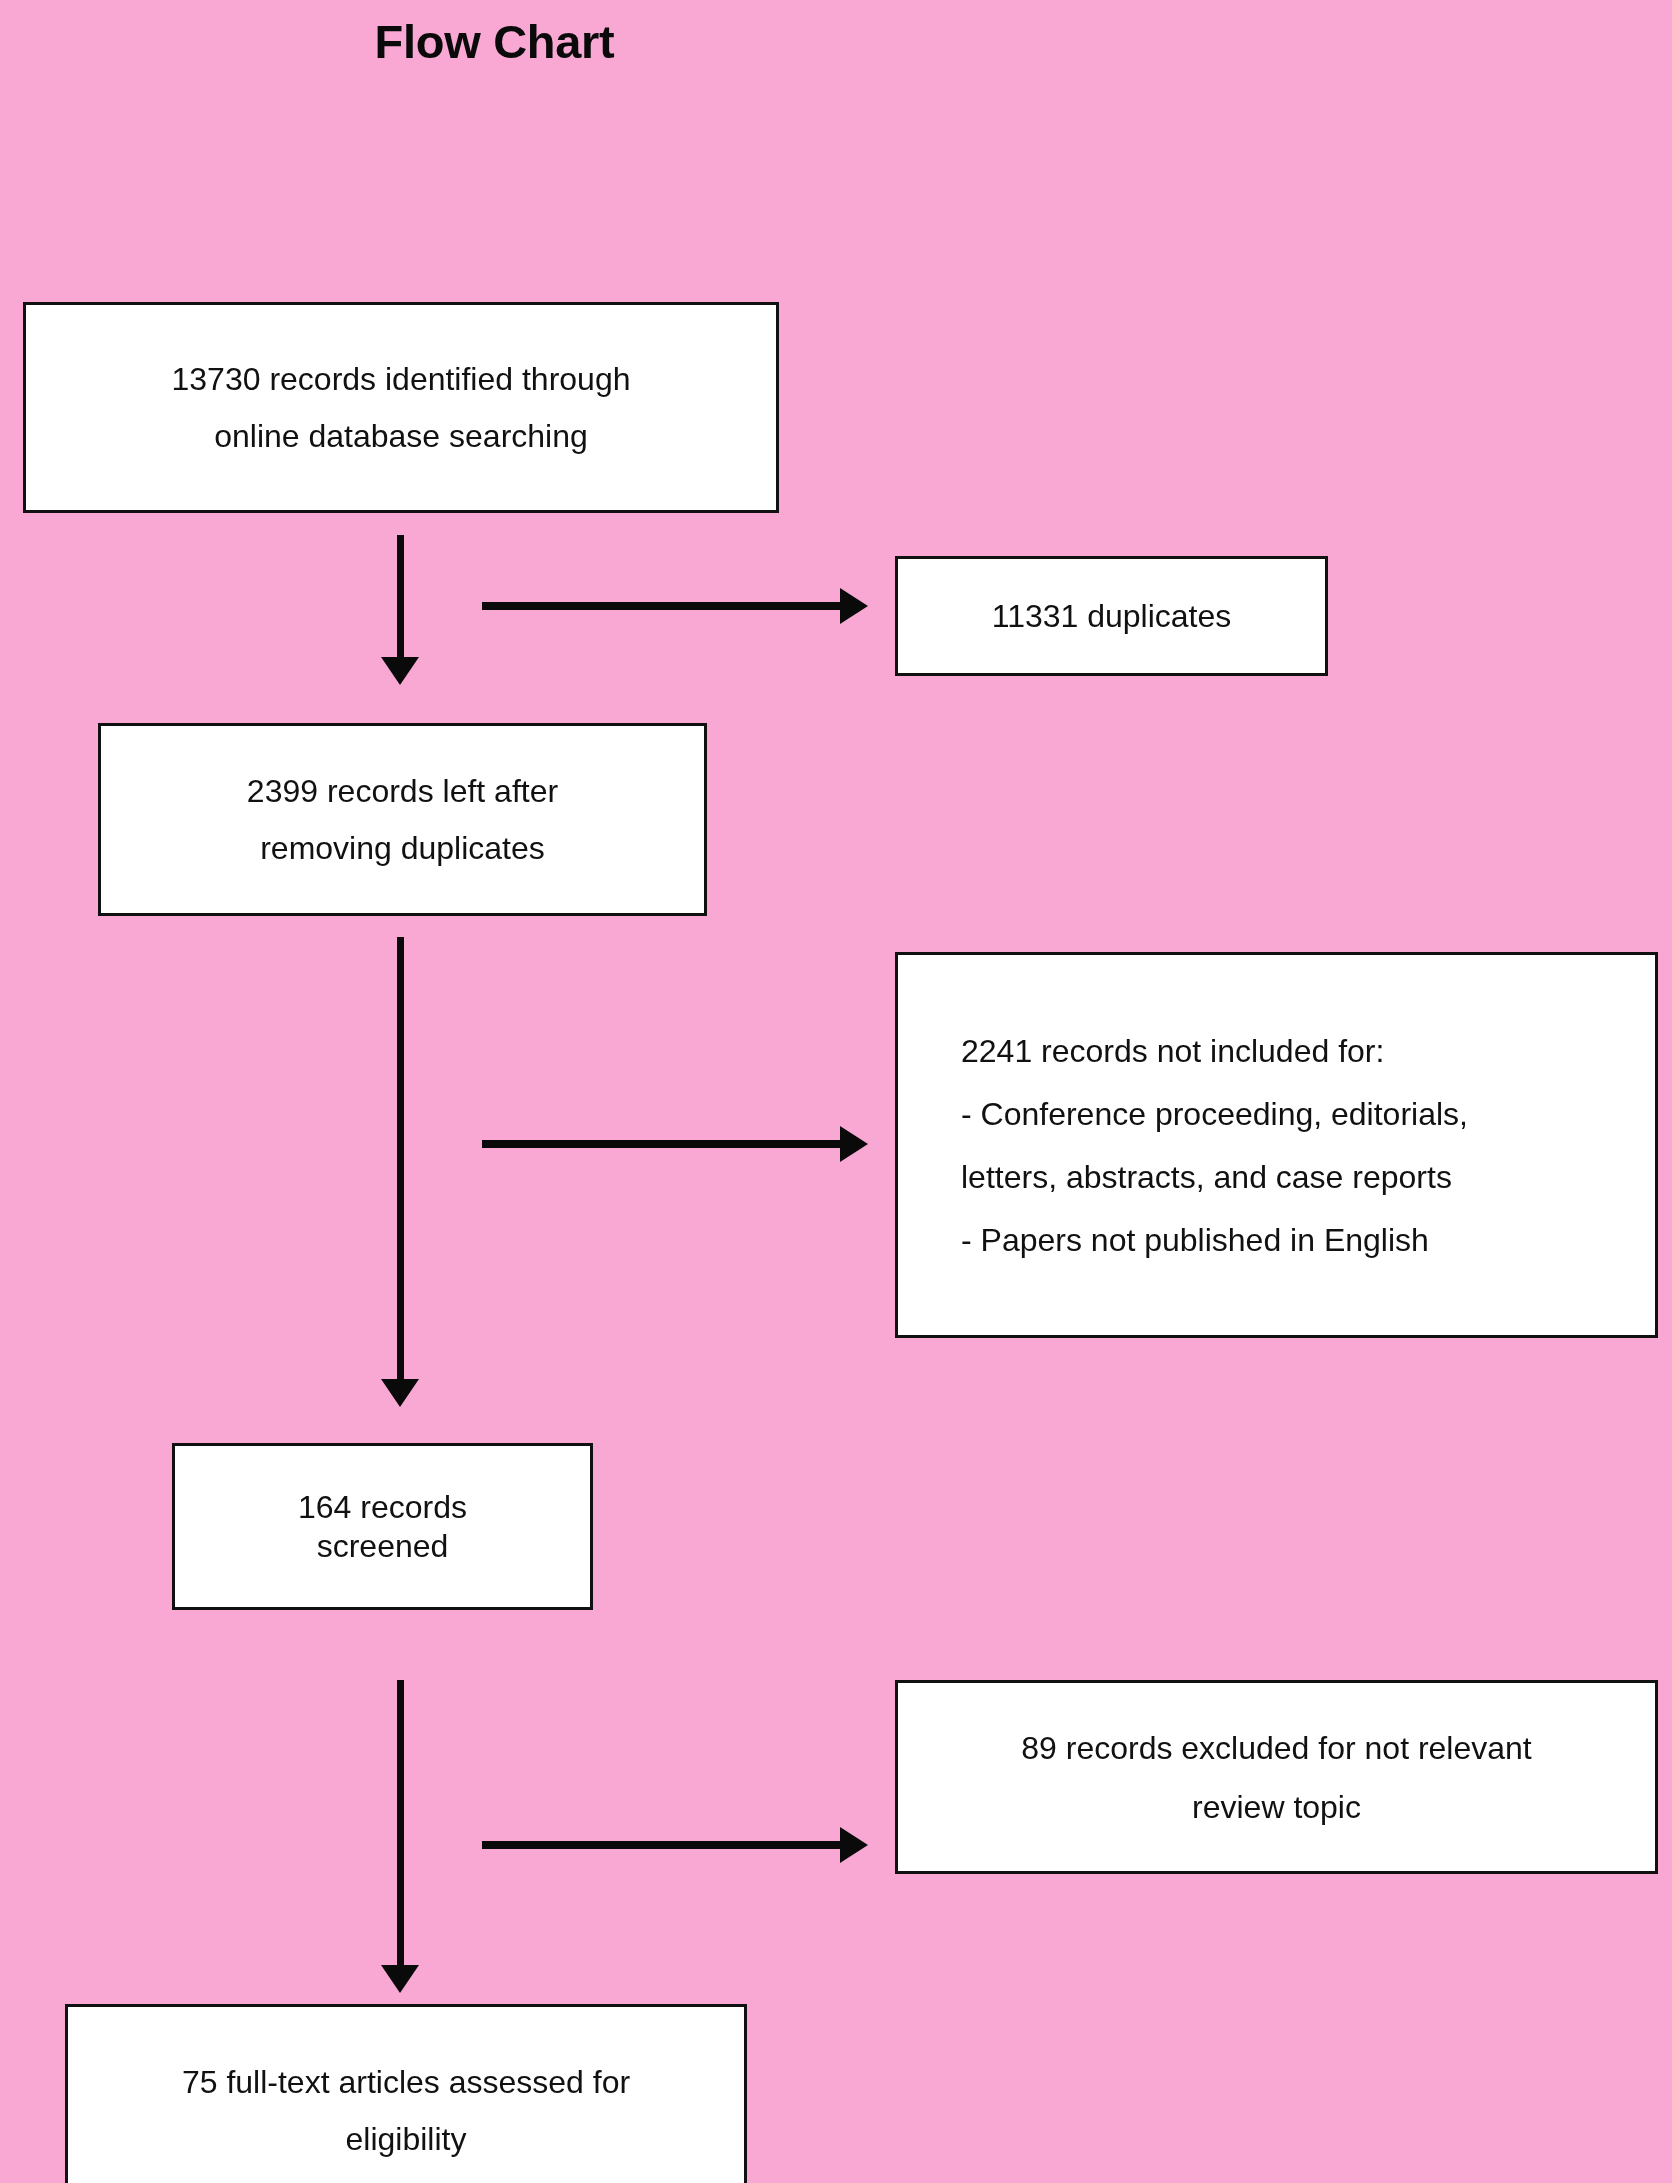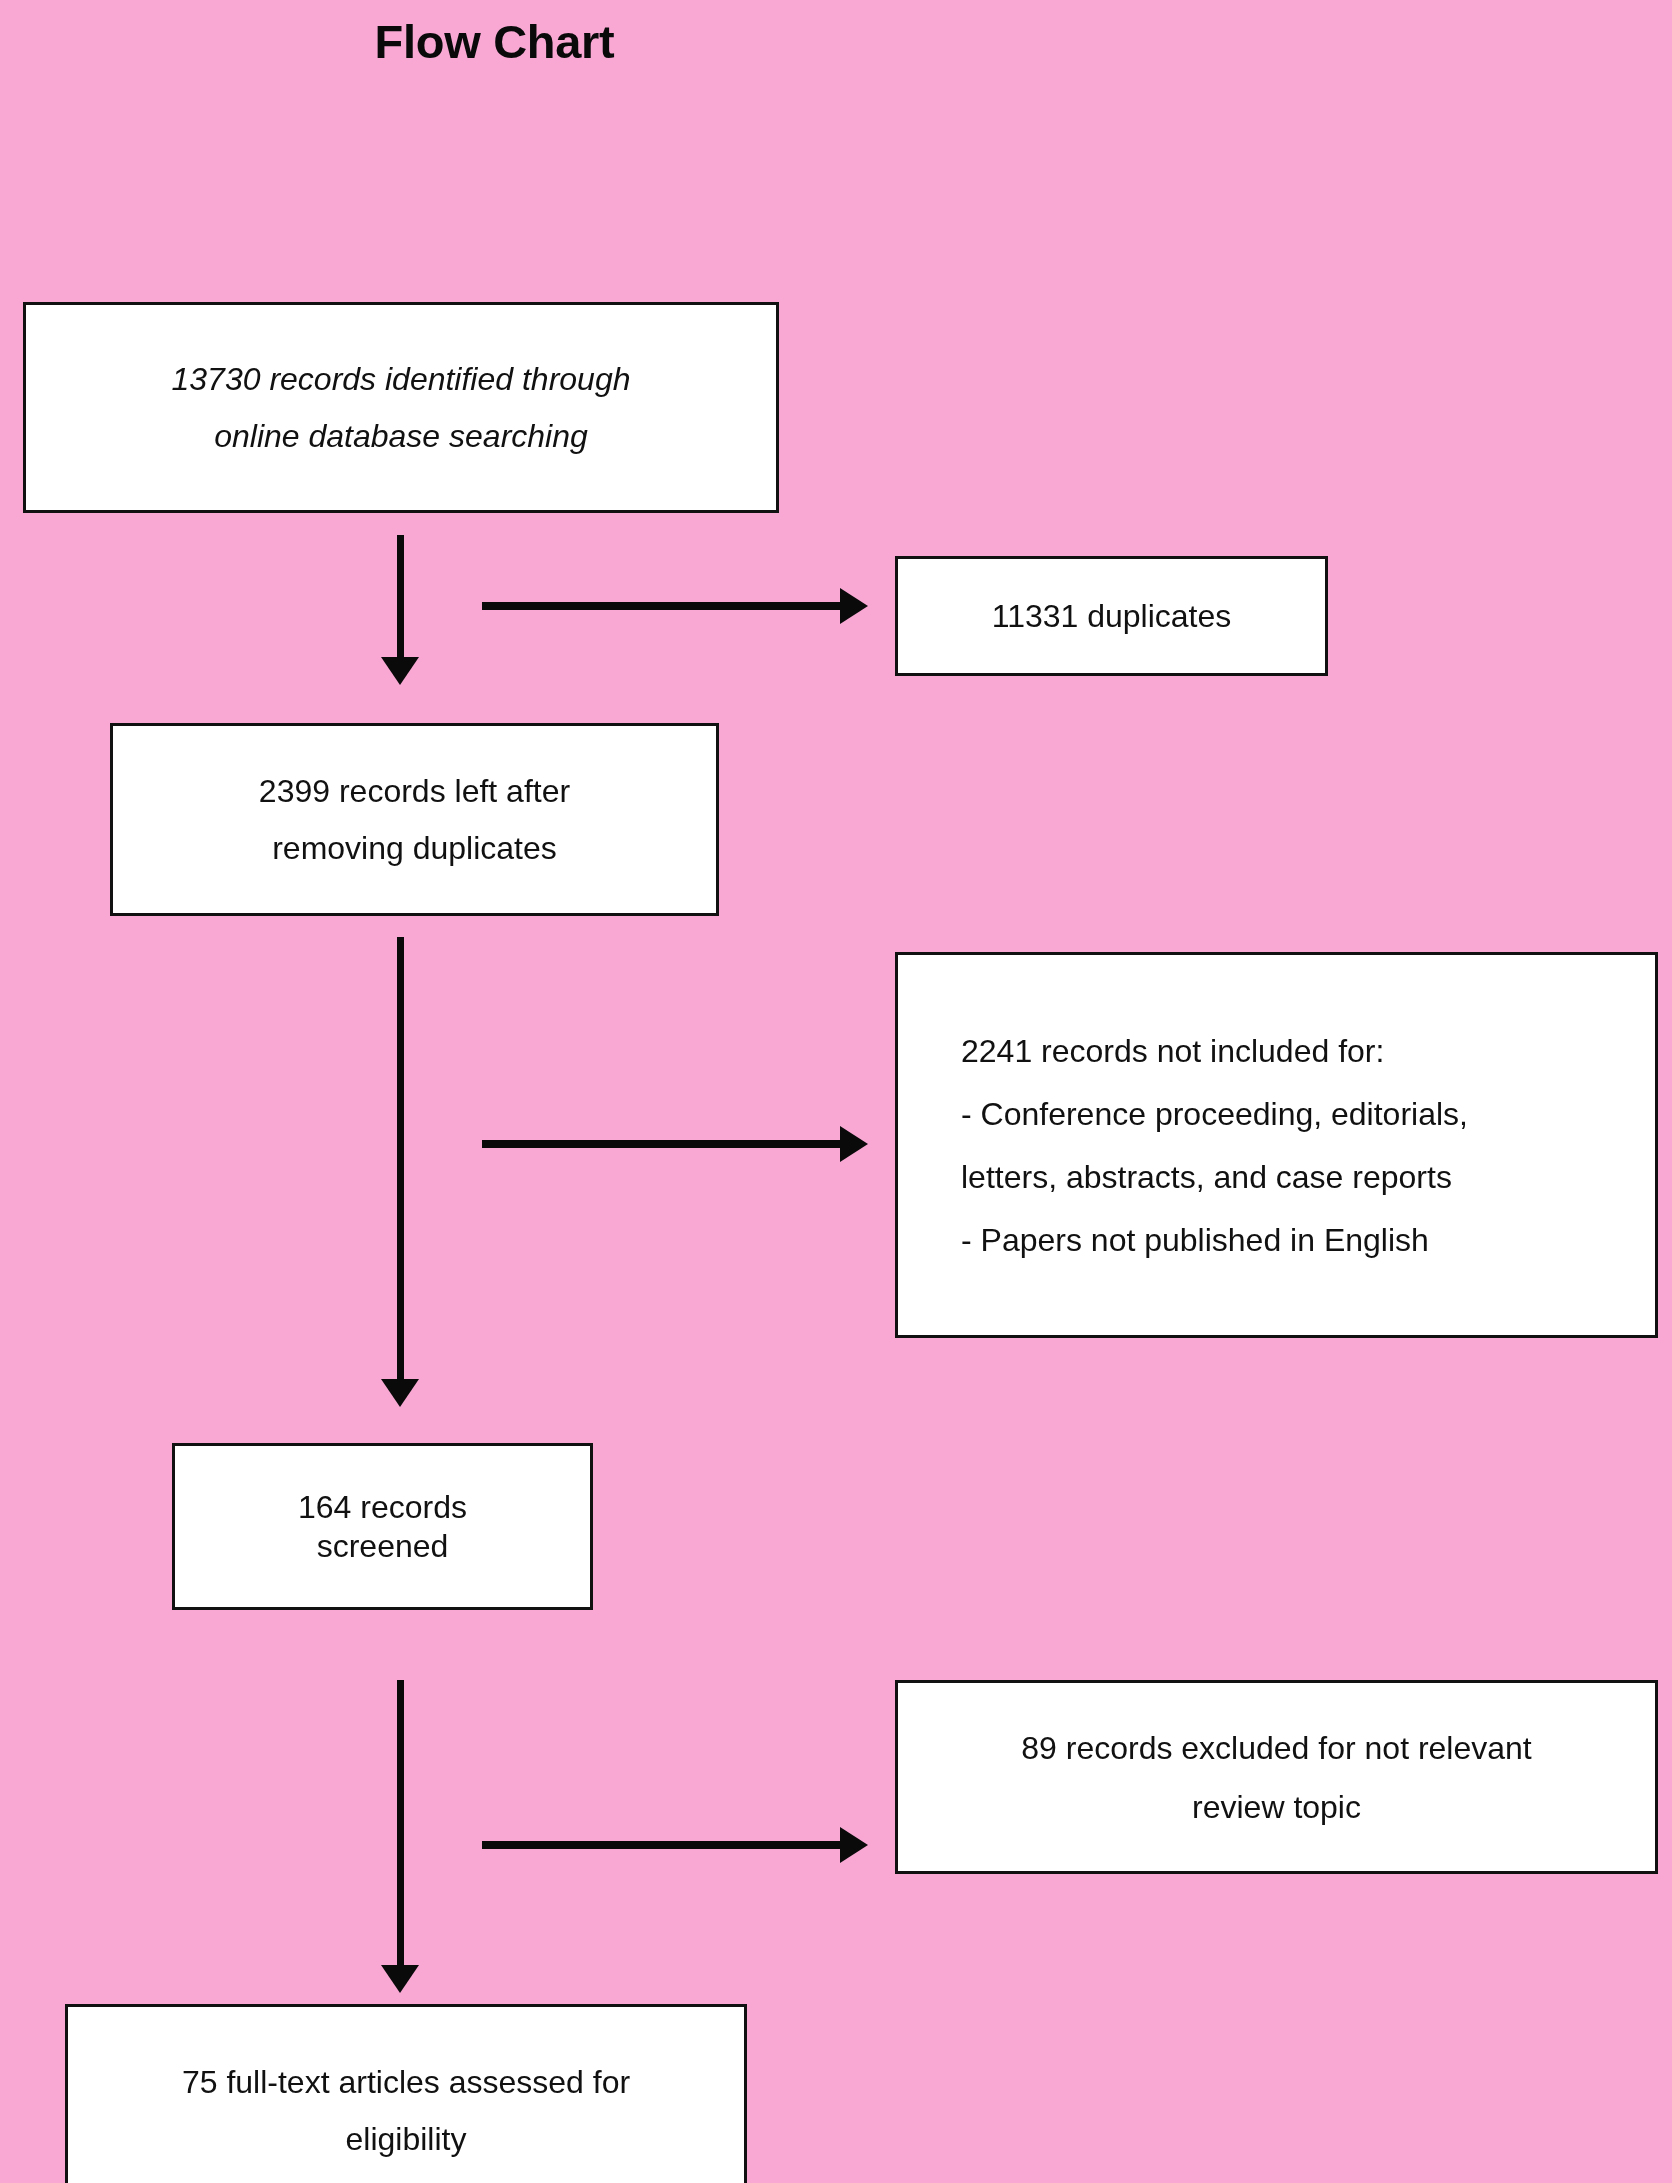--- a/index.html
+++ b/index.html
@@ -78,36 +78,36 @@
     border-left: 28.4px solid #0a0a0a;
   }
 </style>
 </head>
 <body>
 
 <div id="canvas">
 
   <div class="title">Flow Chart</div>
 
-  <div class="node center" style="left:23px; top:302px; width:756px; height:211px; padding:0 19.4px;font-style:italic;">
+  <div class="node center" style="left:23px; top:302px; width:756px; height:211px; padding:0 19.4px;">
     <span class="ln">13730 records identified through</span>
     <span class="ln" style="margin-top:24.6px;">online database searching</span>
   </div>
 
   <div class="vline" style="left:397px; top:535px; height:124px;"></div>
   <div class="vhead" style="left:381px; top:657px;"></div>
 
   <div class="hline" style="left:482px; top:602px; width:362px;"></div>
   <div class="hhead" style="left:840px; top:588px;"></div>
 
   <div class="node center" style="left:895px; top:556px; width:433px; height:120px; padding:0 6px;">
     <span class="ln">11331 duplicates</span>
   </div>
 
-  <div class="node center" style="left:110px; top:723px; width:609px; height:193px; padding:0 19.4px;">
+  <div class="node center" style="left:98px; top:723px; width:609px; height:193px; padding:0 19.4px;">
     <span class="ln">2399 records left after</span>
     <span class="ln" style="margin-top:24.6px;">removing duplicates</span>
   </div>
 
   <div class="vline" style="left:397px; top:937px; height:446px;"></div>
   <div class="vhead" style="left:381px; top:1379px;"></div>
 
   <div class="hline" style="left:482px; top:1140px; width:362px;"></div>
   <div class="hhead" style="left:840px; top:1126px;"></div>
 

